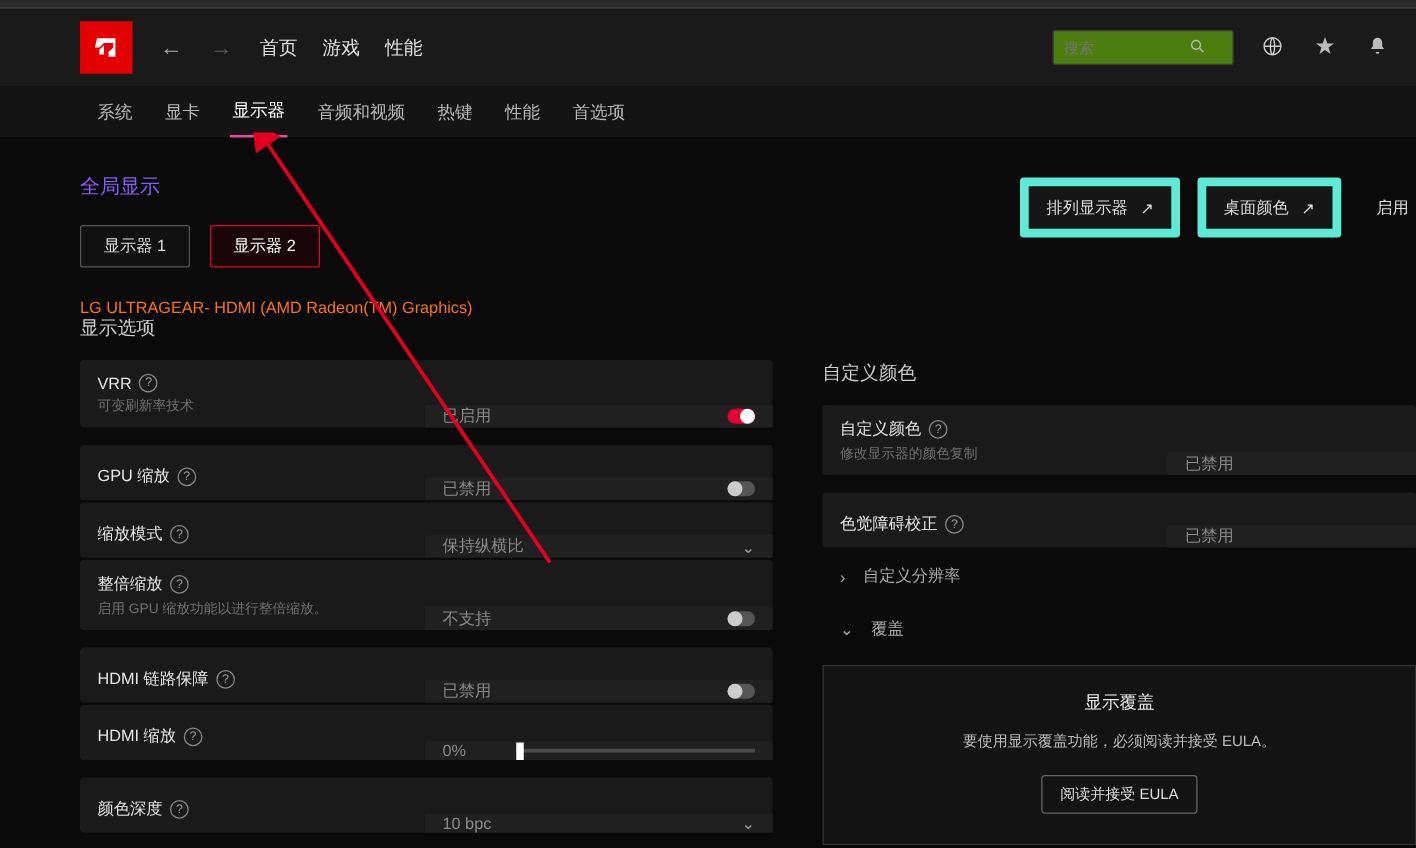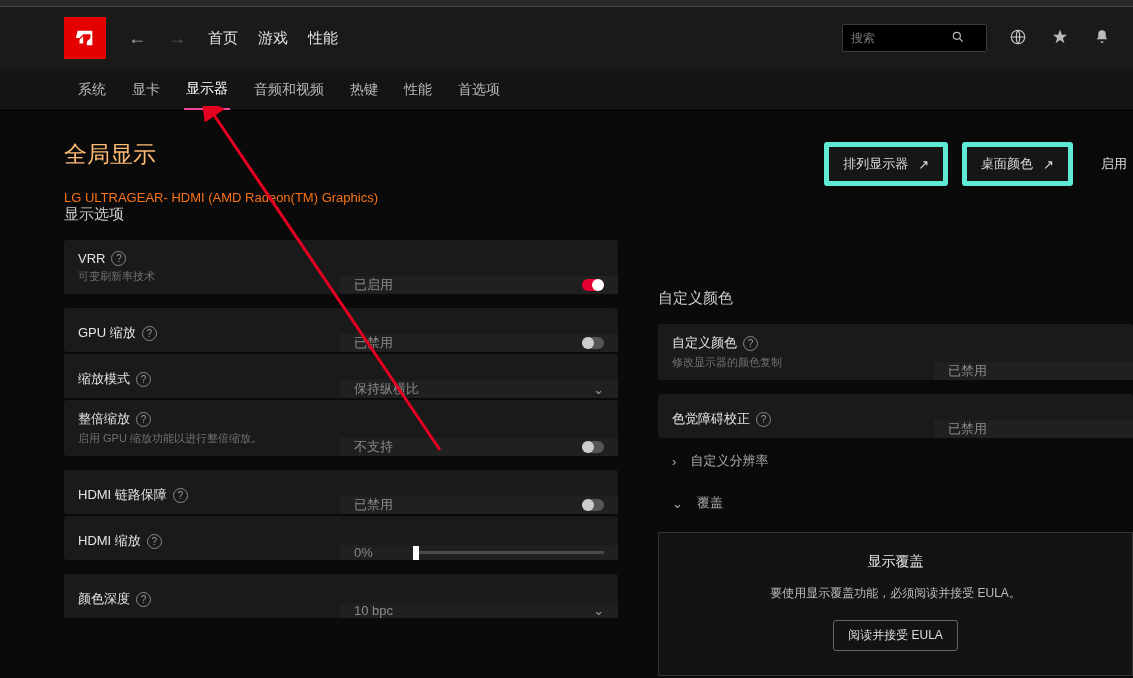--- a/index.html
+++ b/index.html
@@ -33,21 +33,21 @@
     transform: translateY(0);
   }
   .logo svg { width: 22px; height: 22px; }
   .nav-arrows { display:flex; gap: 22px; margin: 0 10px 0 10px; }
   .arrow-btn { color: #aaa; cursor:pointer; background:none; border:none; font-size:18px; }
   .top-nav { display:flex; gap:20px; margin-left: 12px; font-size:15px; color:#e0e0e0; }
   .top-nav-item { cursor:pointer; }
   .header-spacer { flex:1; }
   .search-box {
     display:flex; align-items:center;
-    background:#000000;
+    background:#4d7c0f;
     border:1px solid #3a3a3a;
     width: 145px; height: 28px;
     padding: 0 8px;
     color:#888;
     border-radius: 2px;
   }
   .search-box input {
     background:none; border:none; outline:none; color:#ccc; font-size:12px; width: 100px;
   }
   .search-box .icon { color:#aaa; }
@@ -72,21 +72,21 @@
   }
 
   
   .content {
     display:flex;
     padding: 28px 0 0 64px;
   }
   .left-col { width: 560px; }
   .right-col { width: 480px; margin-left: 40px; }
 
-  .section-title { font-size: 23px; color:#fdba74; margin-bottom: 20px; }
+  .section-title { font-size: 16px; color:#8b5cf6; margin-bottom: 20px; }
 
   .display-tabs { display:flex; gap: 16px; margin-bottom: 24px; }
   .display-tab {
     border: 1px solid #555;
     background: #111;
     color:#ddd;
     font-size:13px;
     padding: 7px 18px;
     cursor:pointer;
     border-radius: 2px;
@@ -170,21 +170,21 @@
 
   
   .top-right-buttons {
     position:absolute;
     top: 142px;
     right: 0;
     display:flex; gap: 14px;
     align-items:center;
   }
   .tr-btn {
-    border:5px solid #5eead4;
+    border:7px solid #5eead4;
     background:#161616;
     color:#ddd;
     padding: 8px 14px;
     display:flex; align-items:center; gap: 10px;
     cursor:pointer;
     font-size:13px;
     border-radius: 3px;
   }
   .tr-btn.plain { border:none; background:transparent; padding-right: 6px; }
 
@@ -292,20 +292,24 @@
   </button>
   <button class="tr-btn plain">
     <span>启用</span>
   </button>
 </div>
 
 <div class="content">
   <div class="left-col">
     <div class="section-title">全局显示</div>
 
+    <div class="display-tabs">
+      <button class="display-tab">显示器 1</button>
+      <button class="display-tab active">显示器 2</button>
+    </div>
 
     <div class="monitor-label">LG ULTRAGEAR- HDMI (AMD Radeon(TM) Graphics)</div>
 
     <div class="subsection-title">显示选项</div>
 
     <div class="option-row tall">
       <div class="label-cell">
         <div class="main">
           <span>VRR</span>
           <span class="help-icon">?</span>

